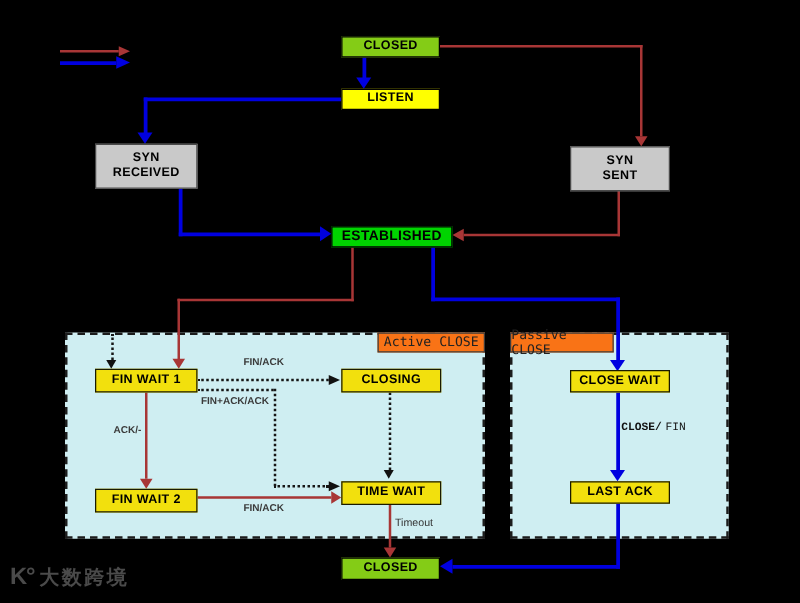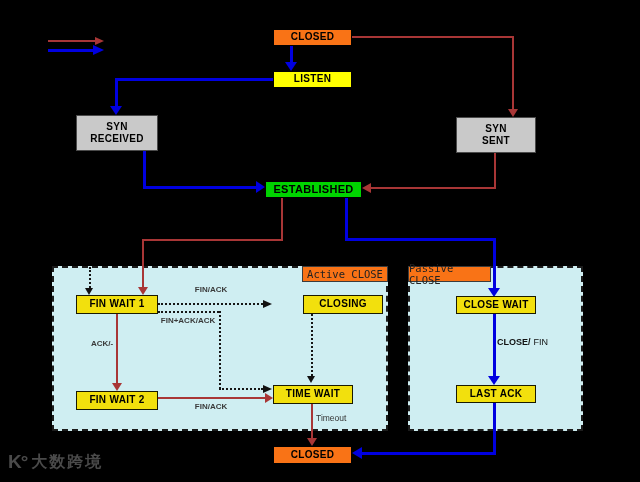--- a/index.html
+++ b/index.html
@@ -3,21 +3,21 @@
 <meta charset="utf-8">
 <style>
   html,body{margin:0;padding:0;background:#000;}
   .canvas{position:relative;width:640px;height:482px;background:#000;overflow:hidden;
           font-family:"Liberation Sans",sans-serif;}
   
   .box{position:absolute;box-sizing:border-box;display:flex;flex-direction:column;
        align-items:center;justify-content:center;border:1px solid #000;
        font-weight:bold;color:#000;text-align:center;letter-spacing:.3px;line-height:1.25;}
   .fs10{font-size:10px;} .fs11{font-size:11px;}
-  .orange{background:#f97316;text-align:right;}
+  .orange{background:#84cc16;text-align:right;}
   .yellow-pure{background:#ffff00;}
   .yellow{background:#f2e00d;border-color:#1a1a00;}
   .gray{background:#c9c9c9;border-color:#4a4a4a;text-align:right;}
   .green{background:#00d400;}
   
   .container{position:absolute;box-sizing:border-box;background:#cfeef2;border:2px dashed #1c1c1c;}
   .grouplabel{position:absolute;box-sizing:border-box;background:#f97316;border:1px solid #3c3c3c;
        display:flex;align-items:center;justify-content:center;color:#222;
        font-family:"DejaVu Sans Mono","Liberation Mono",monospace;font-size:10.5px;}
   
@@ -153,21 +153,21 @@
   <div class="box gray fs10" style="left:456px;top:117px;width:80px;height:36px;">
     <span>SYN</span>
     <span>SENT</span>
   </div>
   <div class="box green fs11" style="left:265px;top:181px;width:97px;height:17px;">
     <span>ESTABLISHED</span>
   </div>
   <div class="box yellow fs10" style="left:76px;top:295px;width:82px;height:19px;">
     <span>FIN WAIT 1</span>
   </div>
-  <div class="box yellow fs10" style="left:273px;top:295px;width:80px;height:19px;margin-left:30px;">
+  <div class="box yellow fs10" style="left:273px;top:295px;width:80px;height:19px;">
     <span>CLOSING</span>
   </div>
   <div class="box yellow fs10" style="left:456px;top:296px;width:80px;height:18px;">
     <span>CLOSE WAIT</span>
   </div>
   <div class="box yellow fs10" style="left:76px;top:391px;width:82px;height:19px;">
     <span>FIN WAIT 2</span>
   </div>
   <div class="box yellow fs10" style="left:273px;top:385px;width:80px;height:19px;">
     <span>TIME WAIT</span>
@@ -177,21 +177,21 @@
   </div>
   <div class="box orange fs10" style="left:273px;top:446px;width:79px;height:18px;">
     <span>CLOSED</span>
   </div>
 
   <div class="elabel" style="left:171px;top:285px;width:80px;">FIN/ACK</div>
   <div class="elabel" style="left:148px;top:316px;width:80px;">FIN+ACK/ACK</div>
   <div class="elabel" style="left:82px;top:339px;width:40px;">ACK/-</div>
   <div class="elabel" style="left:171px;top:402px;width:80px;">FIN/ACK</div>
   <div class="elabel elabel-plain" style="left:316px;top:413px;width:50px;text-align:left;">Timeout</div>
-  <div class="closefin" style="left:497px;top:337px;">
+  <div class="closefin" style="left:497px;top:337px;font-family:Liberation Mono, monospace;">
     <span class="b">CLOSE/</span><span class="r">FIN</span>
   </div>
 
   <div class="watermark">
     <span class="wm-logo">K°</span>
     <span class="wm-text">大数跨境</span>
   </div>
 
 </div>
 

